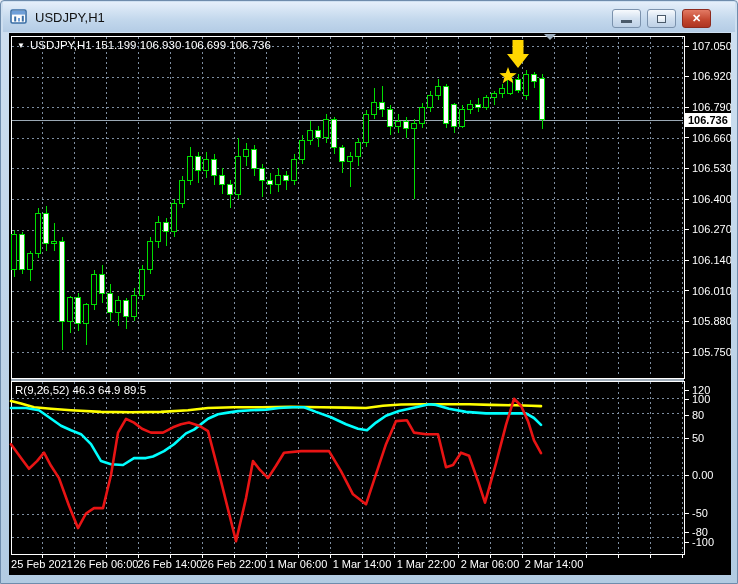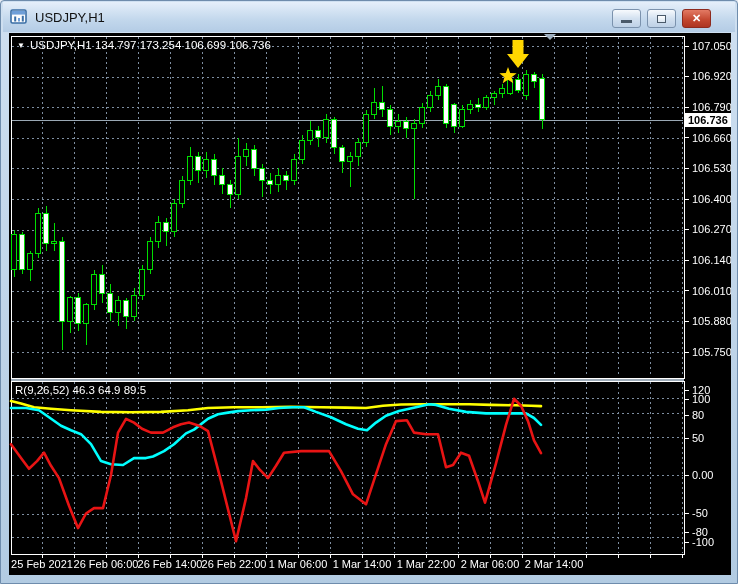--- a/index.html
+++ b/index.html
@@ -339,22 +339,22 @@
           <text x="297" y="567" fill="#FFFFFF" font-size="11" text-anchor="middle">1 Mar 06:00</text>
           <text x="361" y="567" fill="#FFFFFF" font-size="11" text-anchor="middle">1 Mar 14:00</text>
           <text x="425" y="567" fill="#FFFFFF" font-size="11" text-anchor="middle">1 Mar 22:00</text>
           <text x="489" y="567" fill="#FFFFFF" font-size="11" text-anchor="middle">2 Mar 06:00</text>
           <text x="553" y="567" fill="#FFFFFF" font-size="11" text-anchor="middle">2 Mar 14:00</text>
         </g>
       </svg>
 
     <div class="ohlc-header">
       <span class="dd">▼</span><span>USDJPY,H1</span>
-      <span>134.797</span>
-      <span>173.254</span>
+      <span>151.199</span>
+      <span>106.930</span>
       <span>106.699</span>
       <span>106.736</span>
     </div>
 
     <div class="ind-header">
       <span>R(9,26,52)</span>
       <span>46.3 64.9 89.5</span>
     </div>
   </div>
 </div>

